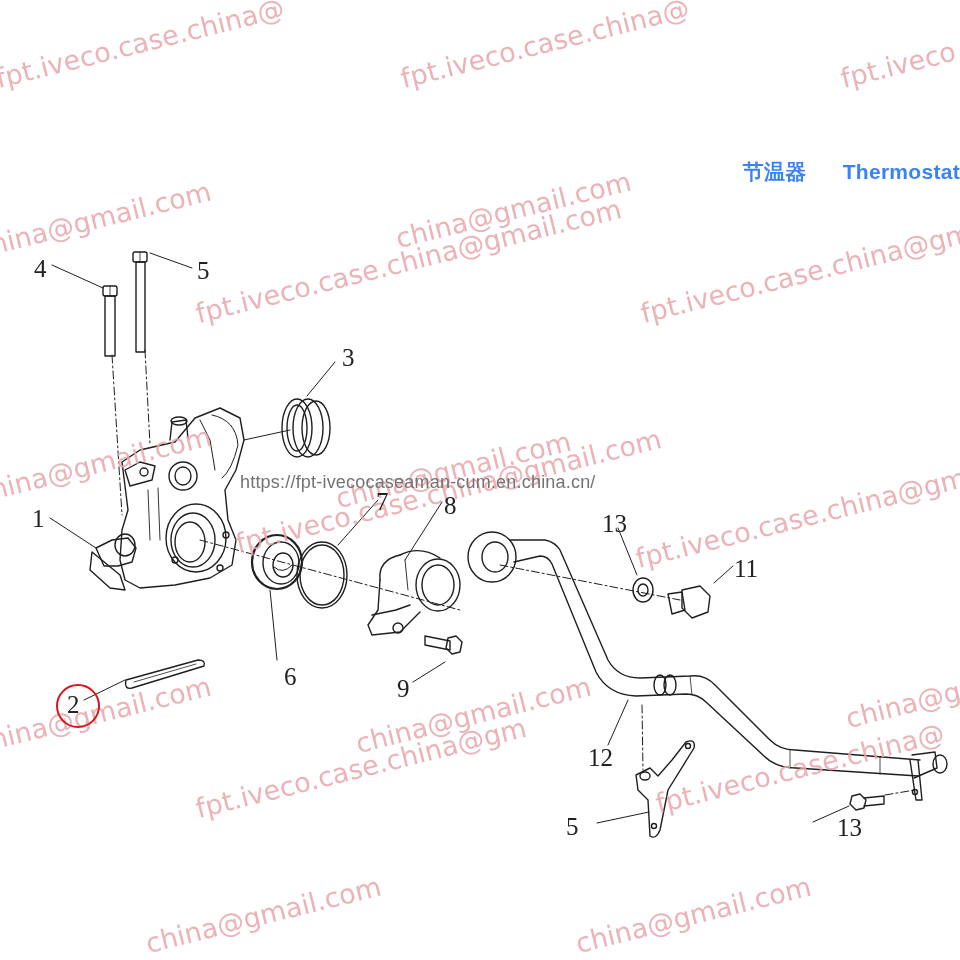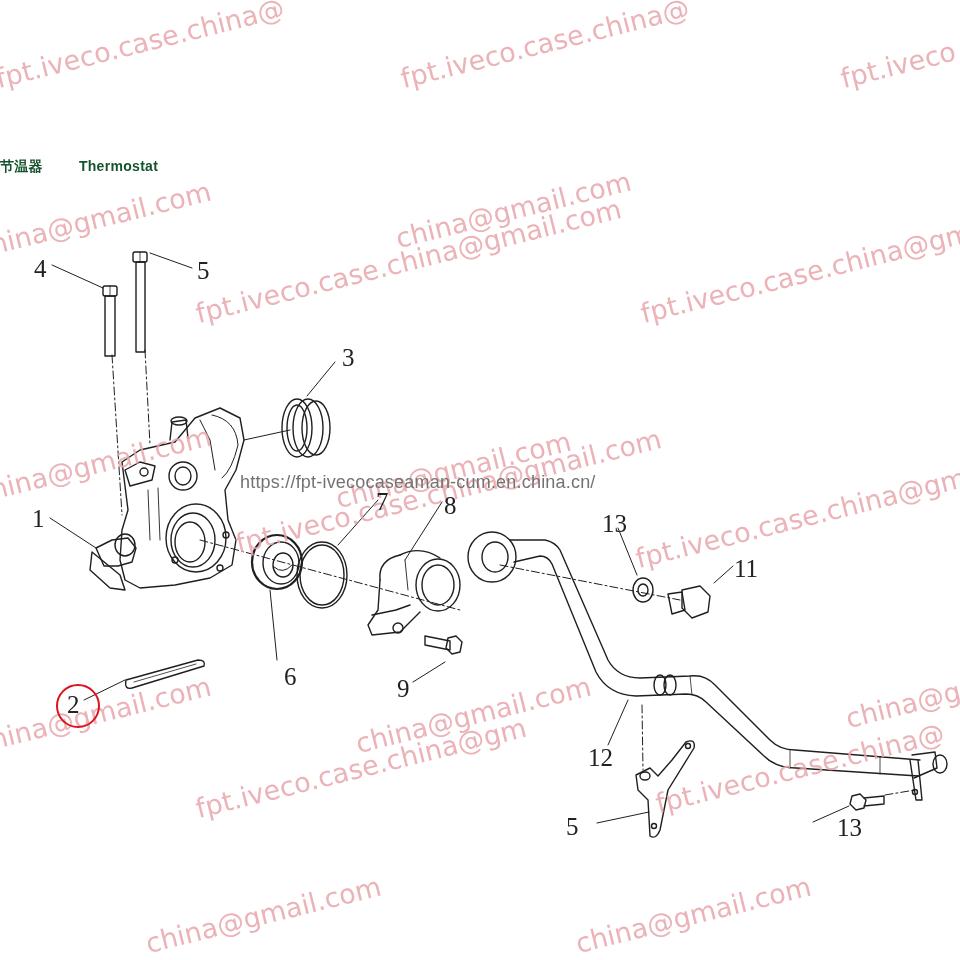--- a/index.html
+++ b/index.html
@@ -1,18 +1,18 @@
 <!DOCTYPE html>
 <html><head>
 <meta charset="utf-8">
 <style>
   html, body { margin: 0; padding: 0; background: #ffffff; }
   body { width: 960px; height: 960px; position: relative; overflow: hidden; font-family: "Liberation Sans", sans-serif; }
   .canvas { position: absolute; left: 0; top: 0; width: 960px; height: 960px; }
-  .title { position: absolute; top: 158px; left: 0; width: 960px; text-align: left; font-weight: bold; font-size: 14px; color: #14532d; letter-spacing: 0.3px; }
+  .title { position: absolute; top: 158px; left: 0; width: 960px; text-align: right; font-weight: bold; font-size: 21px; color: #3b82f6; letter-spacing: 0.3px; }
   .title .cn { margin-right: 36px; font-family: "DejaVu Sans", sans-serif; }
   .wm { position: absolute; color: #e8a6ab; font-family: "DejaVu Sans", sans-serif; font-size: 27px; white-space: nowrap; transform-origin: left bottom; transform: rotate(-14deg); opacity: 0.85; pointer-events: none; }
   .url-wm { position: absolute; left: 240px; top: 472px; color: #737373; font-family: "Liberation Sans", sans-serif; font-size: 18px; white-space: nowrap; letter-spacing: 0.2px; }
   .callout { position: absolute; font-family: "Liberation Serif", serif; font-size: 25px; color: #222; line-height: 1; }
   .highlight-circle { position: absolute; left: 56px; top: 684px; width: 44px; height: 44px; border: 2.5px solid #d9151b; border-radius: 50%; box-sizing: border-box; }
 </style>
 </head>
 <body>
 
 <div class="canvas">

